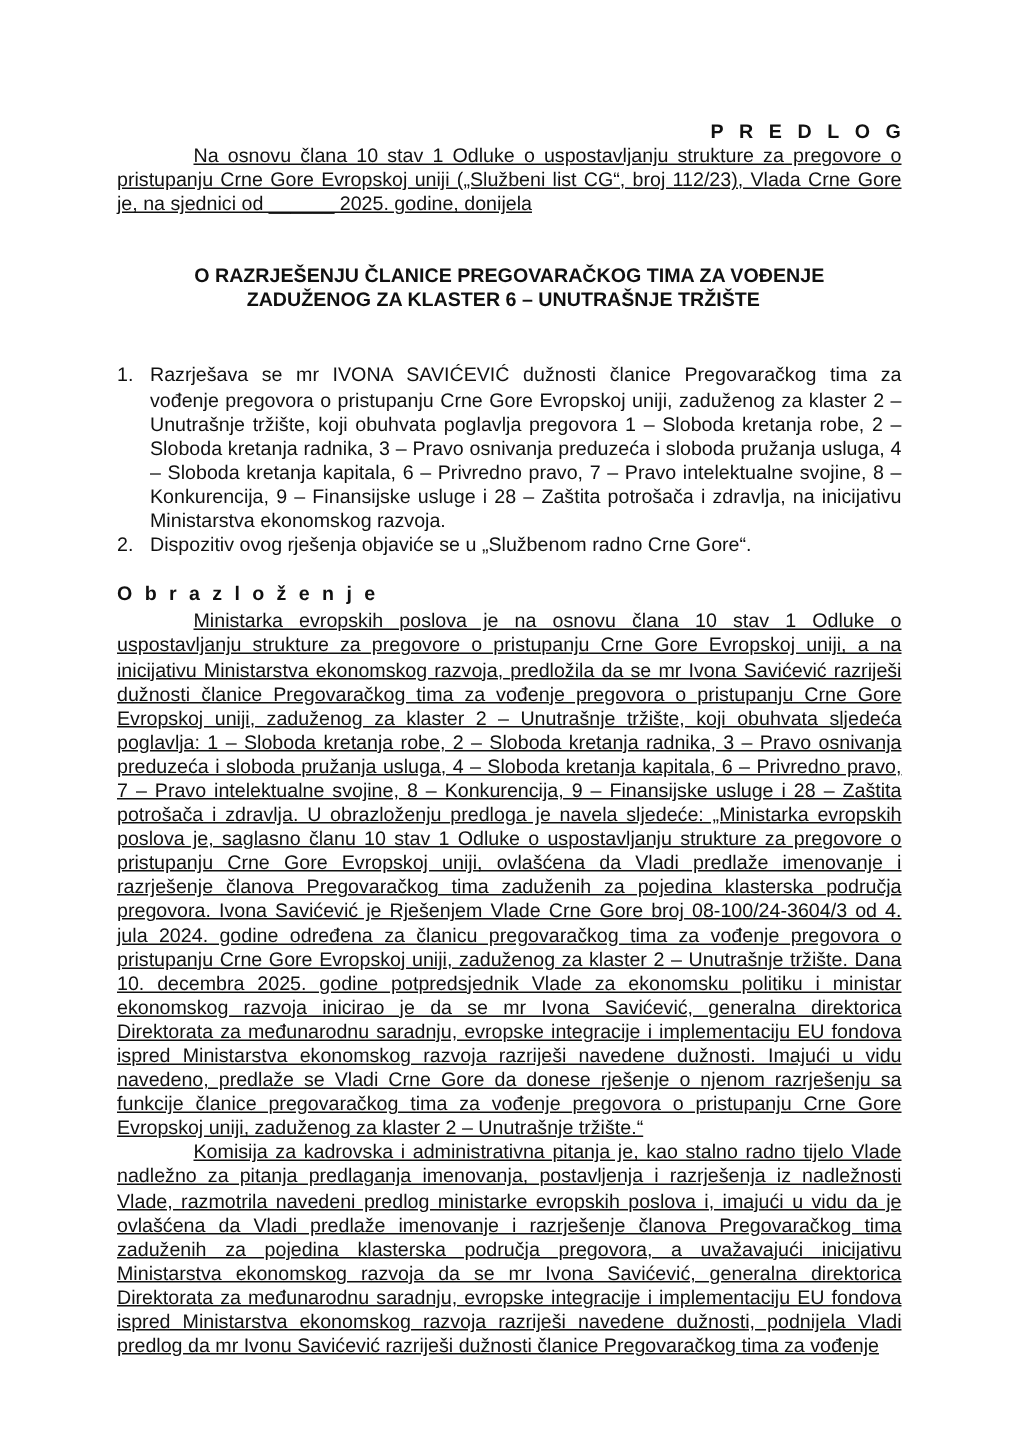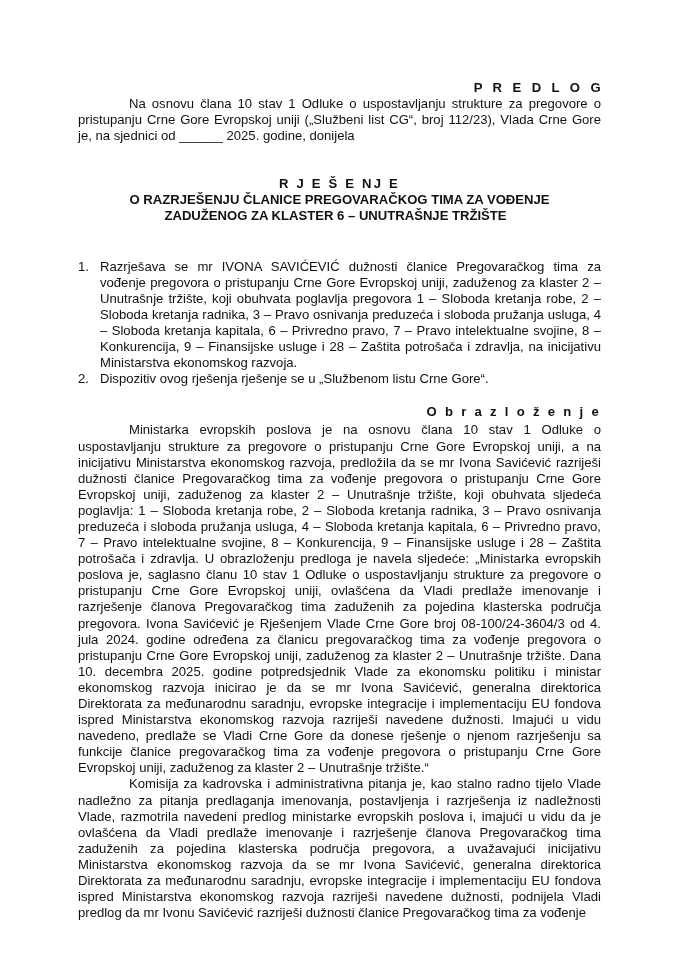--- a/index.html
+++ b/index.html
@@ -17,46 +17,45 @@
   }
   .justify { text-align: justify; }
   .indent { text-indent: 51px; }
   .title-block { margin-top: 32px; text-align: center; font-weight: bold; }
   .title-spaced { letter-spacing: 2.2px; }
   .title-line { display: block; }
   .list { margin: 34px 0 0 0; padding: 0; list-style: none; }
   .list li { position: relative; padding-left: 22px; text-align: justify; }
   .list li .num { position: absolute; left: 0; top: 0; }
   .section-heading {
-    margin-top: 17px; margin-bottom: 2px; text-align: right; font-weight: bold; letter-spacing: 2.3px;
+    margin-top: 17px; margin-bottom: 2px; text-align: left; font-weight: bold; letter-spacing: 2.3px;
   }
-  p { margin: 0; }
+  p { margin: 0; text-decoration: underline; }
   b { font-weight: normal; }
 </style>
 </head>
 <body>
 
 <div class="page">
 
   <div class="right-label">P R E D L O G</div>
 
   <p class="justify indent">Na osnovu člana 10 stav 1 Odluke o uspostavljanju strukture za pregovore o pristupanju Crne Gore Evropskoj uniji („Službeni list CG“, broj 112/23), Vlada Crne Gore je, na sjednici od ______ 2025. godine, donijela</p>
 
   <div class="title-block">
-    <span class="title-line title-spaced">R J E Š E NJ E</span>
     <span class="title-line">O RAZRJEŠENJU ČLANICE PREGOVARAČKOG TIMA ZA VOĐENJE</span>
     <span class="title-line" style="padding-right:8px">ZADUŽENOG ZA KLASTER 6 – UNUTRAŠNJE TRŽIŠTE</span>
   </div>
 
   <ol class="list">
     <li>
       <span class="num">1.</span><span>Razrješava se </span><b>mr IVONA SAVIĆEVIĆ</b><span> dužnosti članice Pregovaračkog tima za vođenje pregovora o pristupanju Crne Gore Evropskoj uniji, zaduženog za klaster 2 – Unutrašnje tržište, koji obuhvata poglavlja pregovora 1 – Sloboda kretanja robe, 2 – Sloboda kretanja radnika, 3 – Pravo osnivanja preduzeća i sloboda pružanja usluga, 4 – Sloboda kretanja kapitala, 6 – Privredno pravo, 7 – Pravo intelektualne svojine, 8 – Konkurencija, 9 – Finansijske usluge i 28 – Zaštita potrošača i zdravlja, na inicijativu Ministarstva ekonomskog razvoja.</span>
     </li>
     <li>
-      <span class="num">2.</span><span>Dispozitiv ovog rješenja rješenje se u „Službenom listu Crne Gore“.</span>
+      <span class="num">2.</span><span>Dispozitiv ovog rješenja objaviće se u „Službenom radno Crne Gore“.</span>
     </li>
   </ol>
 
   <div class="section-heading">O b r a z l o ž e n j e</div>
 
   <p class="justify indent">Ministarka evropskih poslova je na osnovu člana 10 stav 1 Odluke o uspostavljanju strukture za pregovore o pristupanju Crne Gore Evropskoj uniji, a na inicijativu Ministarstva ekonomskog razvoja, predložila da se mr Ivona Savićević razriješi dužnosti članice Pregovaračkog tima za vođenje pregovora o pristupanju Crne Gore Evropskoj uniji, zaduženog za klaster 2 – Unutrašnje tržište, koji obuhvata sljedeća poglavlja: 1 – Sloboda kretanja robe, 2 – Sloboda kretanja radnika, 3 – Pravo osnivanja preduzeća i sloboda pružanja usluga, 4 – Sloboda kretanja kapitala, 6 – Privredno pravo, 7 – Pravo intelektualne svojine, 8 – Konkurencija, 9 – Finansijske usluge i 28 – Zaštita potrošača i zdravlja. U obrazloženju predloga je navela sljedeće: „Ministarka evropskih poslova je, saglasno članu 10 stav 1 Odluke o uspostavljanju strukture za pregovore o pristupanju Crne Gore Evropskoj uniji, ovlašćena da Vladi predlaže imenovanje i razrješenje članova Pregovaračkog tima zaduženih za pojedina klasterska područja pregovora. Ivona Savićević je Rješenjem Vlade Crne Gore broj 08-100/24-3604/3 od 4. jula 2024. godine određena za članicu pregovaračkog tima za vođenje pregovora o pristupanju Crne Gore Evropskoj uniji, zaduženog za klaster 2 – Unutrašnje tržište. Dana 10. decembra 2025. godine potpredsjednik Vlade za ekonomsku politiku i ministar ekonomskog razvoja inicirao je da se mr Ivona Savićević, generalna direktorica Direktorata za međunarodnu saradnju, evropske integracije i implementaciju EU fondova ispred Ministarstva ekonomskog razvoja razriješi navedene dužnosti. Imajući u vidu navedeno, predlaže se Vladi Crne Gore da donese rješenje o njenom razrješenju sa funkcije članice pregovaračkog tima za vođenje pregovora o pristupanju Crne Gore Evropskoj uniji, zaduženog za klaster 2 – Unutrašnje tržište.“</p>
   <p class="justify indent">Komisija za kadrovska i administrativna pitanja je, kao stalno radno tijelo Vlade nadležno za pitanja predlaganja imenovanja, postavljenja i razrješenja iz nadležnosti Vlade, razmotrila navedeni predlog ministarke evropskih poslova i, imajući u vidu da je ovlašćena da Vladi predlaže imenovanje i razrješenje članova Pregovaračkog tima zaduženih za pojedina klasterska područja pregovora, a uvažavajući inicijativu Ministarstva ekonomskog razvoja da se mr Ivona Savićević, generalna direktorica Direktorata za međunarodnu saradnju, evropske integracije i implementaciju EU fondova ispred Ministarstva ekonomskog razvoja razriješi navedene dužnosti, podnijela Vladi predlog da mr Ivonu Savićević razriješi dužnosti članice Pregovaračkog tima za vođenje</p>
 
 </div>
 

